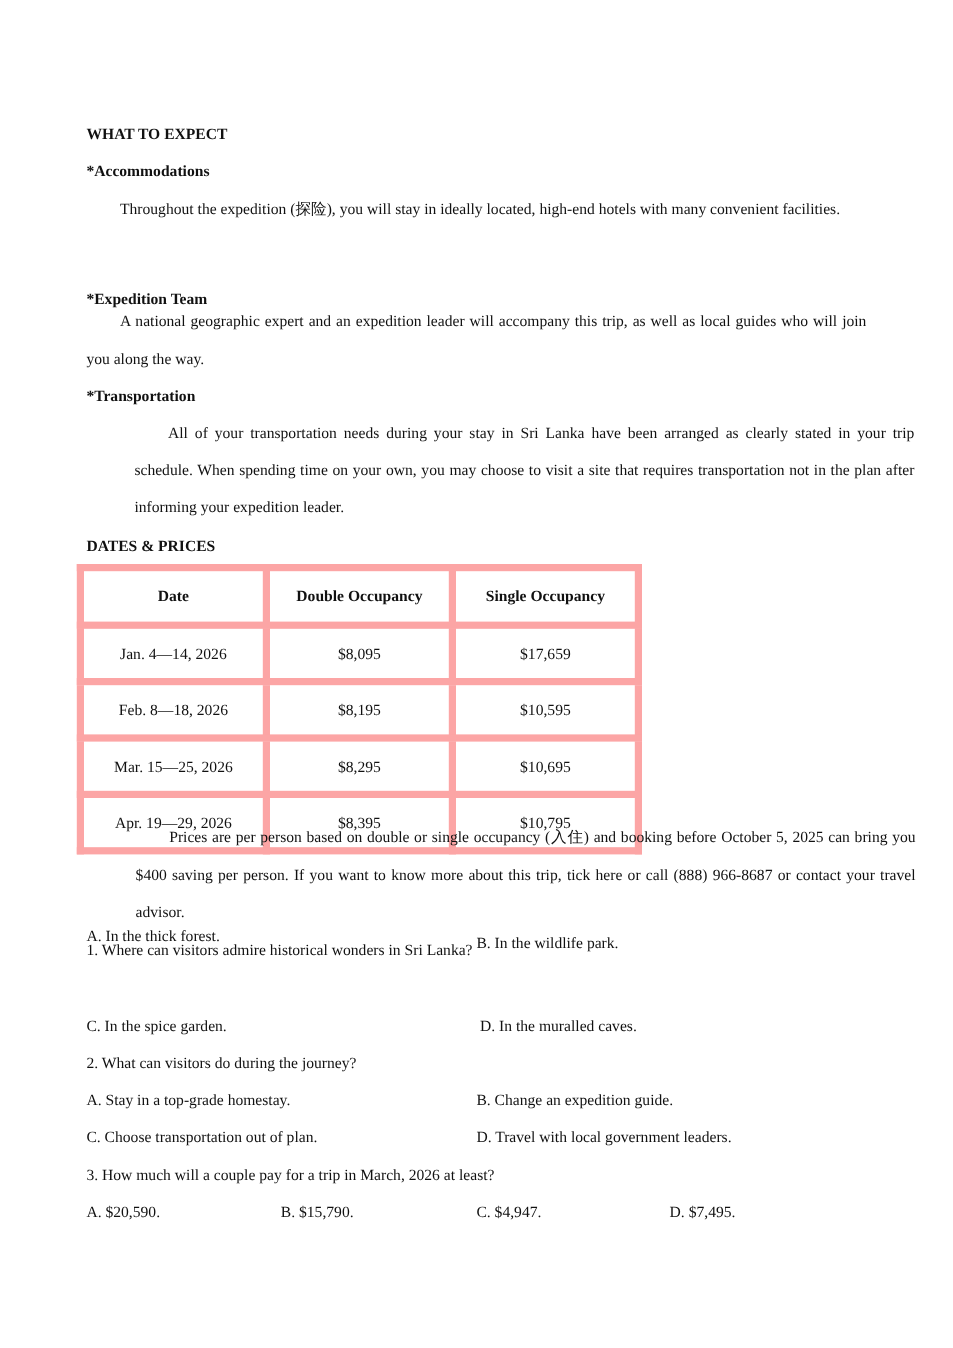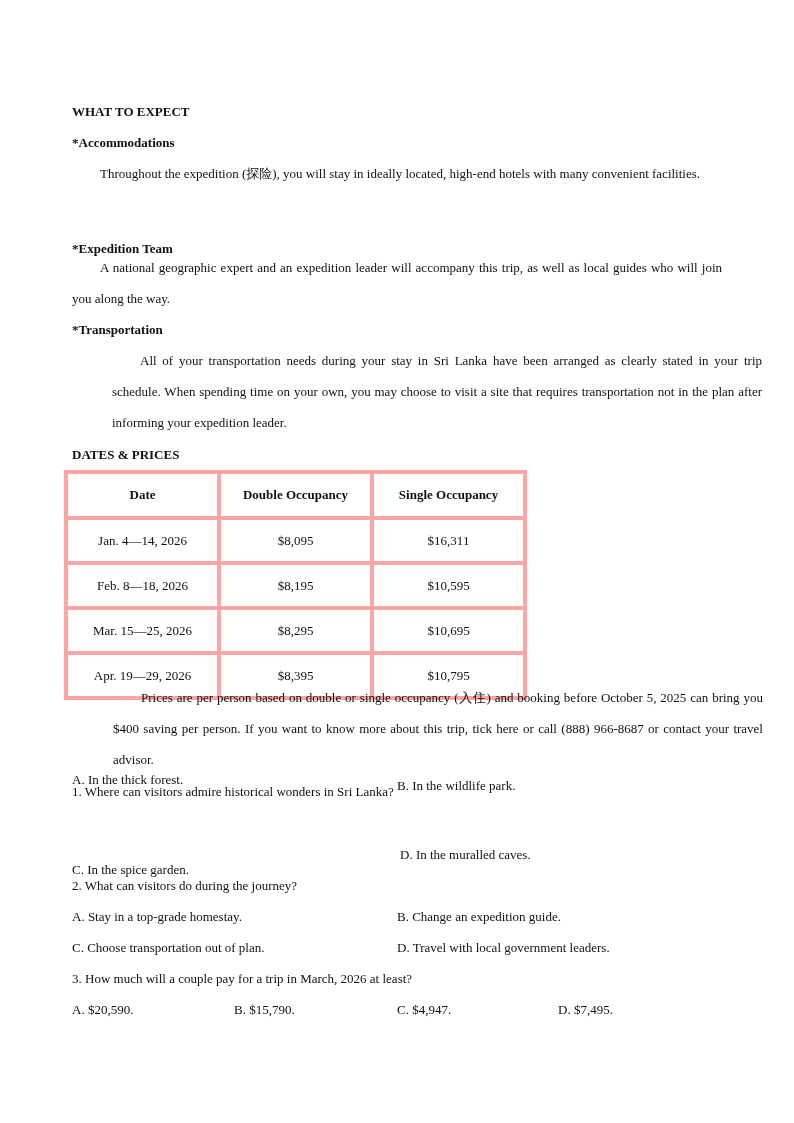--- a/index.html
+++ b/index.html
@@ -40,21 +40,21 @@
       text-indent: 28px;
     }
     table.prices {
       position: absolute;
       left: 64px;
       top: 470px;
       border-collapse: collapse;
       font-size: 13px;
     }
     table.prices th, table.prices td {
-      border: 4px solid #fca5a5;
+      border: 6px solid #fca5a5;
       width: 149px;
       text-align: center;
       padding: 0;
     }
     table.prices th {
       height: 42px;
       font-weight: bold;
     }
     table.prices td {
       height: 41px;
@@ -89,21 +89,21 @@
     <tr>
       <th>Date</th>
       <th>Double Occupancy</th>
       <th>Single Occupancy</th>
     </tr>
   </thead>
   <tbody>
     <tr>
       <td>Jan. 4—14, 2026</td>
       <td>$8,095</td>
-      <td>$16,311</td>
+      <td>$17,659</td>
     </tr>
     <tr>
       <td>Feb. 8—18, 2026</td>
       <td>$8,195</td>
       <td>$10,595</td>
     </tr>
     <tr>
       <td>Mar. 15—25, 2026</td>
       <td>$8,295</td>
       <td>$10,695</td>
@@ -115,21 +115,21 @@
     </tr>
   </tbody>
 </table>
 
 <div class="page">
   <div class="justify" style="top:682px;margin-left:41px;">Prices are per person based on double or single occupancy (入住) and booking before October 5, 2025 can bring you $400 saving per person. If you want to know more about this trip, tick here or call (888) 966-8687 or contact your travel advisor.</div>
 
   <div class="line" style="top:783px;">1. Where can visitors admire historical wonders in Sri Lanka?</div>
   <div class="opt" style="top:771px; left:0;">A. In the thick forest.</div>
   <div class="opt" style="top:777px; left:325px;">B. In the wildlife park.</div>
-  <div class="opt" style="top:846px; left:0;margin-top:15px;">C. In the spice garden.</div>
+  <div class="opt" style="top:846px; left:0;">C. In the spice garden.</div>
   <div class="opt" style="top:846px; left:328px;">D. In the muralled caves.</div>
 
   <div class="line" style="top:877px;">2. What can visitors do during the journey?</div>
   <div class="opt" style="top:908px; left:0;">A. Stay in a top-grade homestay.</div>
   <div class="opt" style="top:908px; left:325px;">B. Change an expedition guide.</div>
   <div class="opt" style="top:939px; left:0;">C. Choose transportation out of plan.</div>
   <div class="opt" style="top:939px; left:325px;">D. Travel with local government leaders.</div>
 
   <div class="line" style="top:970px;">3. How much will a couple pay for a trip in March, 2026 at least?</div>
   <div class="opt" style="top:1001px; left:0;">A. $20,590.</div>

